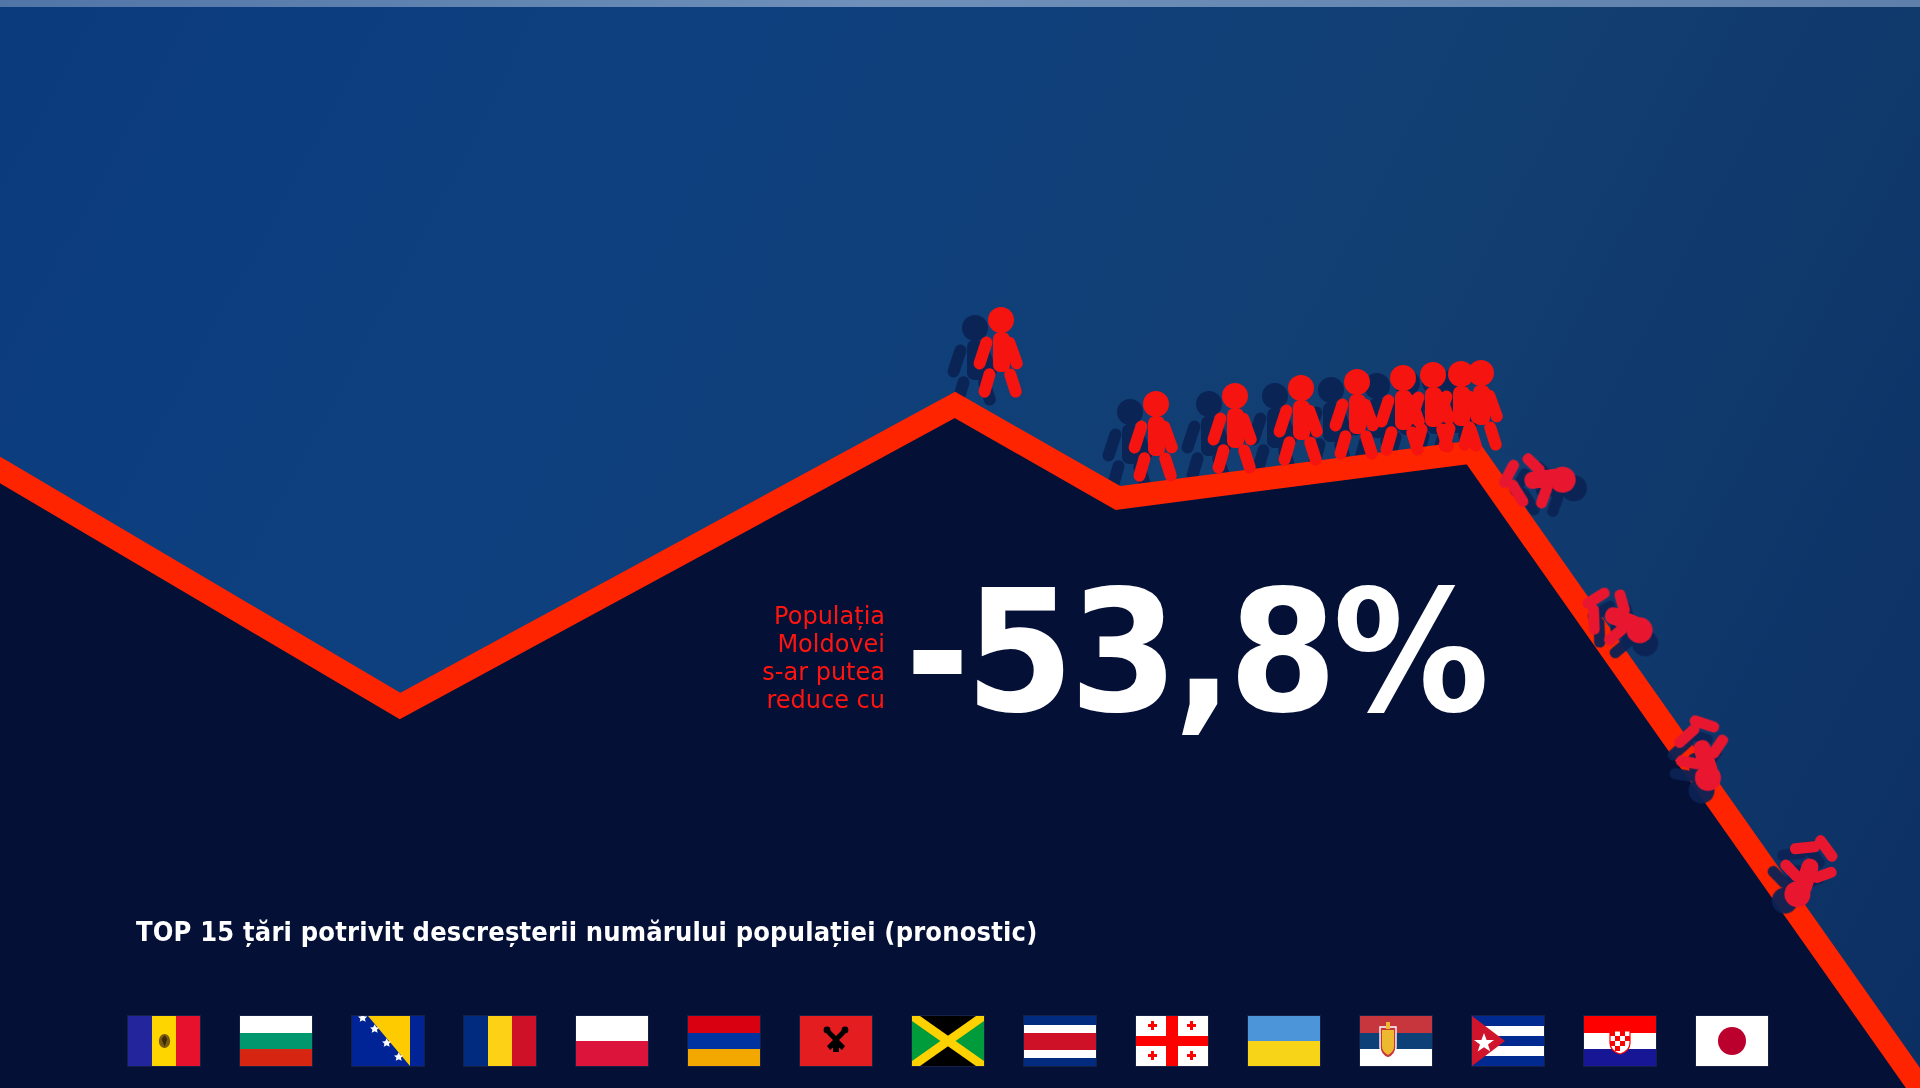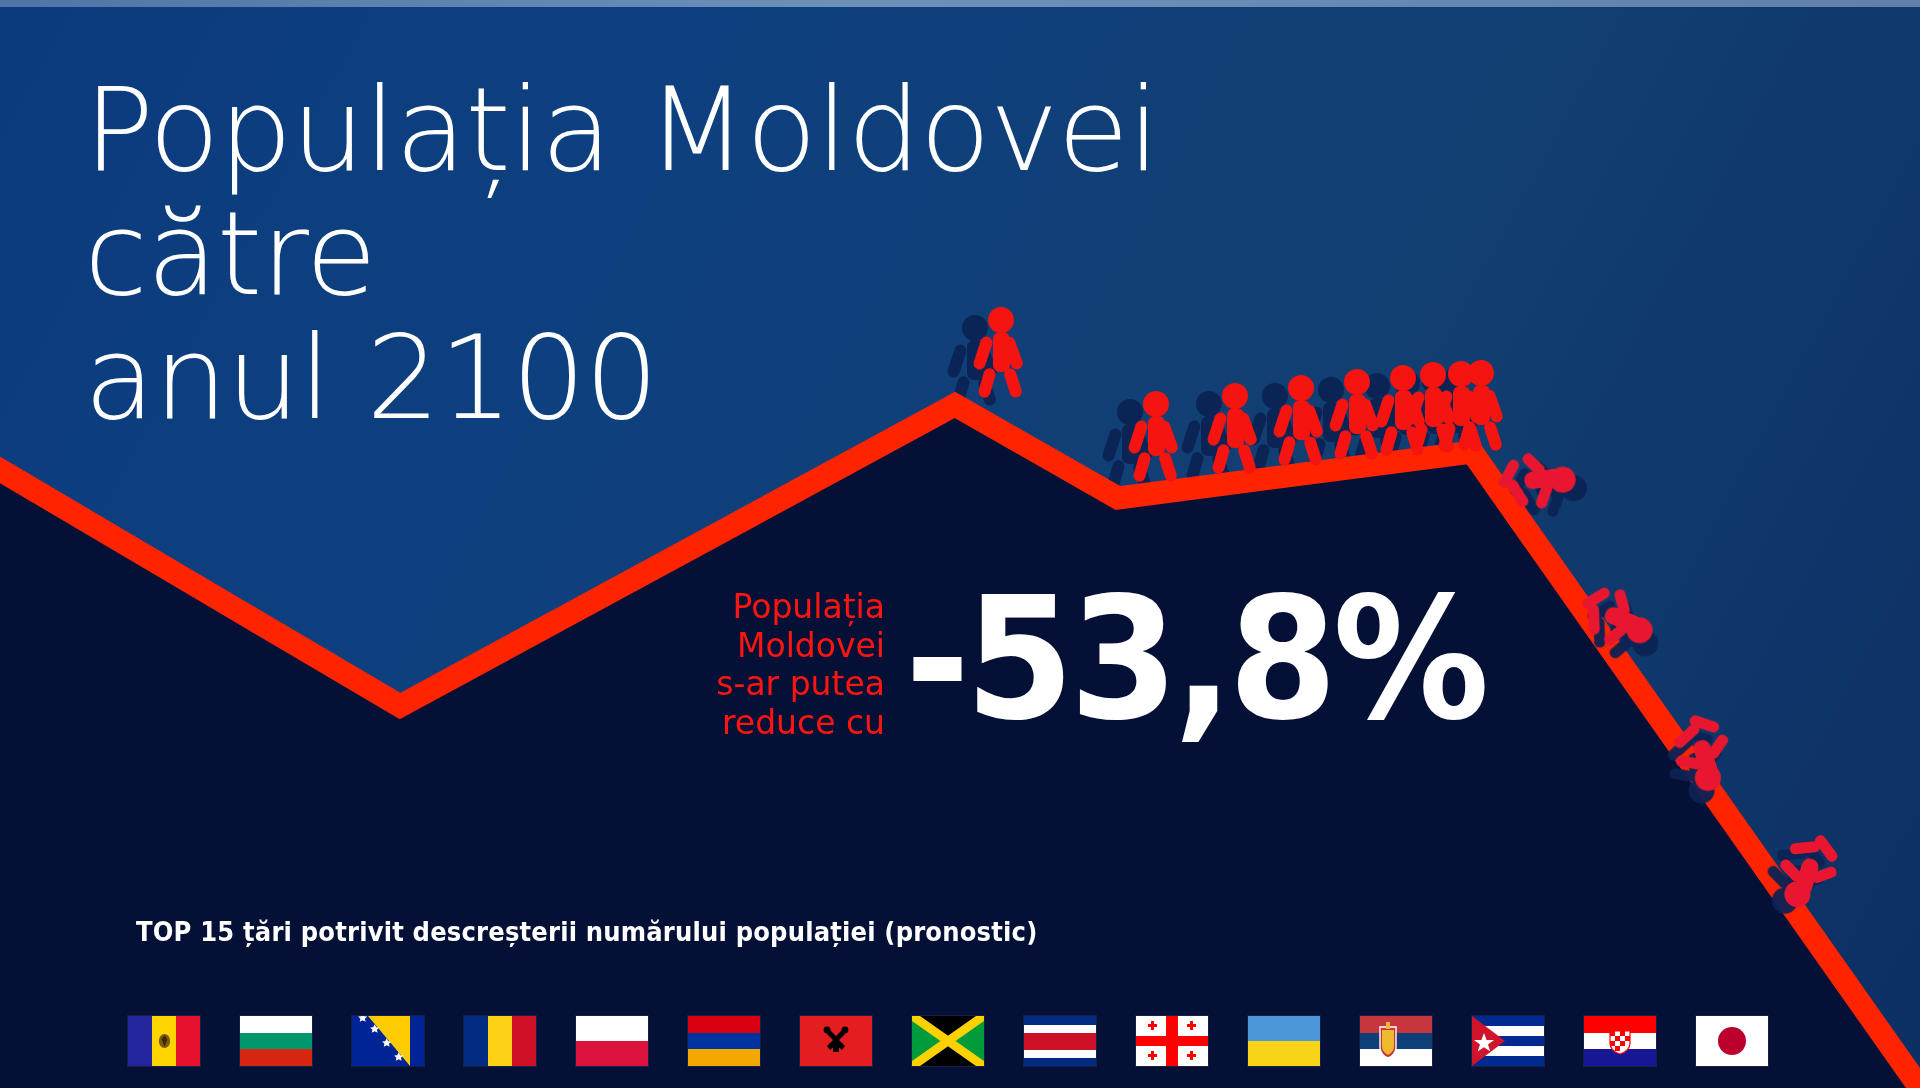--- a/index.html
+++ b/index.html
@@ -23,21 +23,21 @@
   .title{
     position:absolute;left:84px;top:68px;width:1300px;
     color:#ffffff;font-size:116px;line-height:1.07;
     font-weight:300;letter-spacing:-1px;
     white-space:pre-line;
   }
 
   
   .callout{position:absolute;left:700px;top:588px;display:flex;align-items:center;}
   .callout-label{
-    color:#ff1510;font-size:33px;line-height:1.17;text-align:right;
+    color:#ff1510;font-size:24px;line-height:1.17;text-align:right;
     white-space:pre-line;font-weight:400;width:185px;
   }
   .callout-value{
     color:#ffffff;font-size:170px;line-height:.88;font-weight:700;
     letter-spacing:-5px;margin-left:20px;margin-top:-10px;
     transform:scaleX(.92);transform-origin:left center;
   }
 
   
   .caption{
@@ -118,22 +118,20 @@
       </g>
       <g fill="#e8172f">
         <use href="#faller" transform="translate(1531,470) rotate(-8)"></use>
         <use href="#faller" transform="translate(1617,606) rotate(22)"></use>
         <use href="#faller" transform="translate(1712,745) rotate(72)"></use>
         <use href="#faller" transform="translate(1820,870) rotate(108)"></use>
       </g>
     </g>
   </svg>
 
-  <div class="title">Populația Moldovei către
-anul 2100</div>
 
   <div class="callout">
     <div class="callout-label">Populația
 Moldovei
 s-ar putea
 reduce cu</div>
     <div class="callout-value">-53,8%</div>
   </div>
 
   <div class="caption">TOP 15 țări potrivit descreșterii numărului populației (pronostic)</div>

